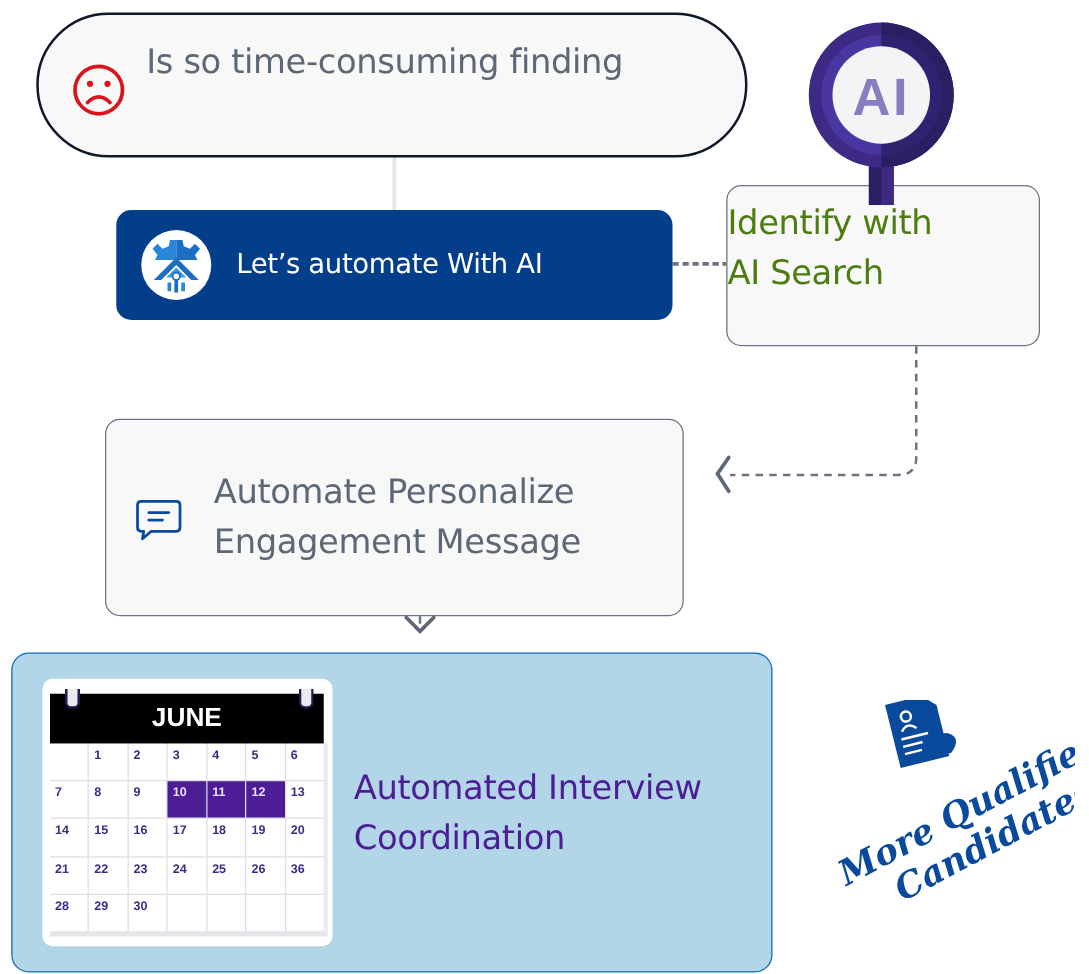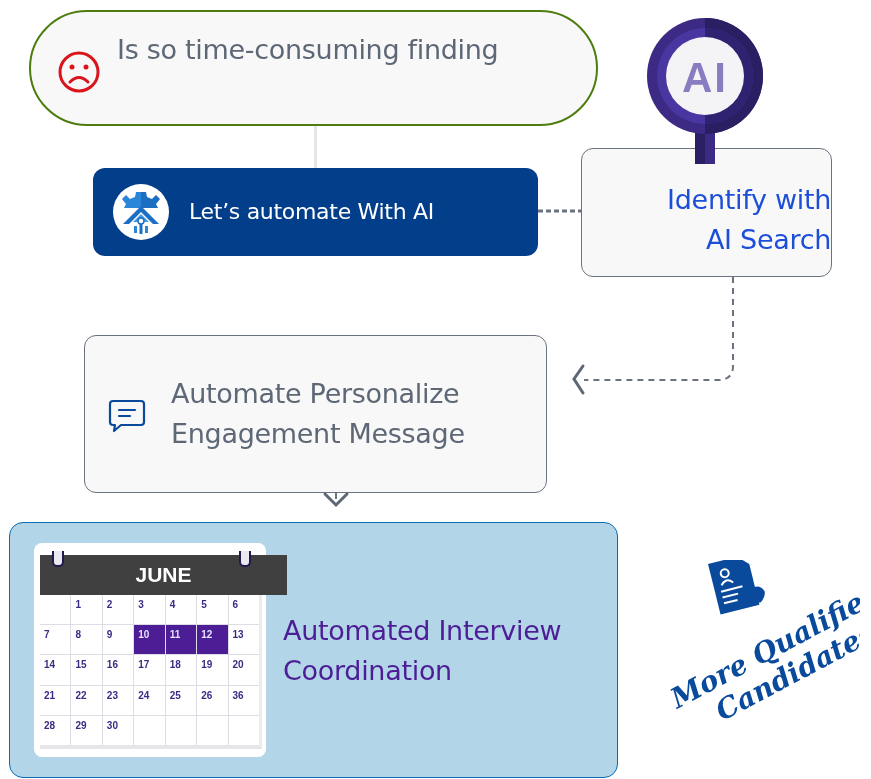--- a/index.html
+++ b/index.html
@@ -1,52 +1,52 @@
 <!DOCTYPE html>
 <html><head>
 <meta charset="utf-8">
 <style>
   html, body { margin:0; padding:0; background:#ffffff; }
   body { width:871px; height:779px; position:relative; overflow:hidden; font-family:"DejaVu Sans", sans-serif; }
   .abs { position:absolute; }
 
   
-  .problem { left:29px; top:10px; width:569px; height:116px; border:2px solid #4d7c0f; border-radius:60px; background:#f8f8f9; box-sizing:border-box; }
+  .problem { left:29px; top:10px; width:569px; height:116px; border:2px solid #0f172a; border-radius:60px; background:#f8f8f9; box-sizing:border-box; }
   .problem .sad { left:26px; top:38px; width:44px; height:44px; }
   .problem .txt { left:86px; top:18px; font-size:27px; line-height:40px; color:#5d6775; letter-spacing:-0.3px; }
 
   
   .vline { left:314px; top:126px; width:3px; height:42px; background:#e6e6e6; }
 
   
   .automate { left:93px; top:168px; width:445px; height:88px; background:#033e8a; border-radius:12px; }
   .automate .logo { left:20px; top:16px; width:56px; height:56px; border-radius:50%; background:#fff; }
   .automate .lbl { left:96px; top:24px; font-size:22px; color:#ffffff; line-height:40px; white-space:nowrap; letter-spacing:-0.3px; }
 
   
   .identify { left:581px; top:148px; width:251px; height:129px; background:#f8f8f9; border:1px solid #6b7380; border-radius:12px; box-sizing:border-box; }
-  .identify .txt { left:0; right:0; top:31px; text-align:right; font-size:27px; line-height:40px; color:#1d4ed8; letter-spacing:-0.3px; }
+  .identify .txt { left:0; right:0; top:10px; text-align:left; font-size:27px; line-height:40px; color:#4d7c0f; letter-spacing:-0.3px; }
 
   
   .ai-icon { left:645px; top:14px; width:120px; height:150px; }
 
   
   .engage { left:84px; top:295px; width:463px; height:158px; background:#f8f8f9; border:1px solid #6b7380; border-radius:12px; box-sizing:border-box;margin-top:40px; }
   .engage .msg-icon { left:22px; top:60px; width:40px; height:40px; }
   .engage .txt { left:86px; top:38px; font-size:27px; line-height:40px; color:#5d6775; letter-spacing:-0.3px; }
 
   .connectors { left:0; top:0; width:871px; height:779px; pointer-events:none; }
 
   
   .interview { left:9px; top:522px; width:609px; height:256px; background:#b2d5e8; border:1px solid #0a6bb0; border-radius:14px; box-sizing:border-box; }
   .interview .txt { left:273px; top:88px; font-size:27px; line-height:40px; color:#4c1d95; letter-spacing:-0.3px; }
 
   
   .calendar { left:24px; top:20px; width:232px; height:214px; background:#ffffff; border-radius:8px; }
-  .cal-head { left:6px; top:12px; width:219px; height:40px; background:#404040;padding-left:28px; }
+  .cal-head { left:6px; top:12px; width:219px; height:40px; background:#000000; }
   .cal-month { left:0; right:0; top:4px; text-align:center; color:#ffffff; font-size:21px; font-weight:bold; line-height:32px; font-family:"Liberation Sans", sans-serif; }
   .ring { width:8px; height:14px; border-radius:0 0 5px 5px; background:#e9e9ef; border:2px solid #24184f; border-top:none; }
   .cal-grid { left:6px; top:52px; width:219px; height:150px; display:grid; grid-template-columns:repeat(7, 1fr); grid-template-rows:repeat(5,1fr); background:#dedde6; gap:1px; border-bottom:4px solid #e6e6ea; border-right:3px solid #ececf0; }
   .cal-cell { background:#ffffff; font-family:"Liberation Sans", sans-serif; font-size:10px; font-weight:bold; color:#3c2a84; padding:4px 0 0 4px; box-sizing:border-box; }
   .cal-cell.hl { background:#4c1d95; color:#e6e2ff; }
 
   
   .mqc { left:650px; top:560px; width:210px; height:170px; }
   .mqc .script { font-family:"DejaVu Serif", serif; font-style:italic; font-weight:bold; fill:#0a4a9c; }
 </style>

